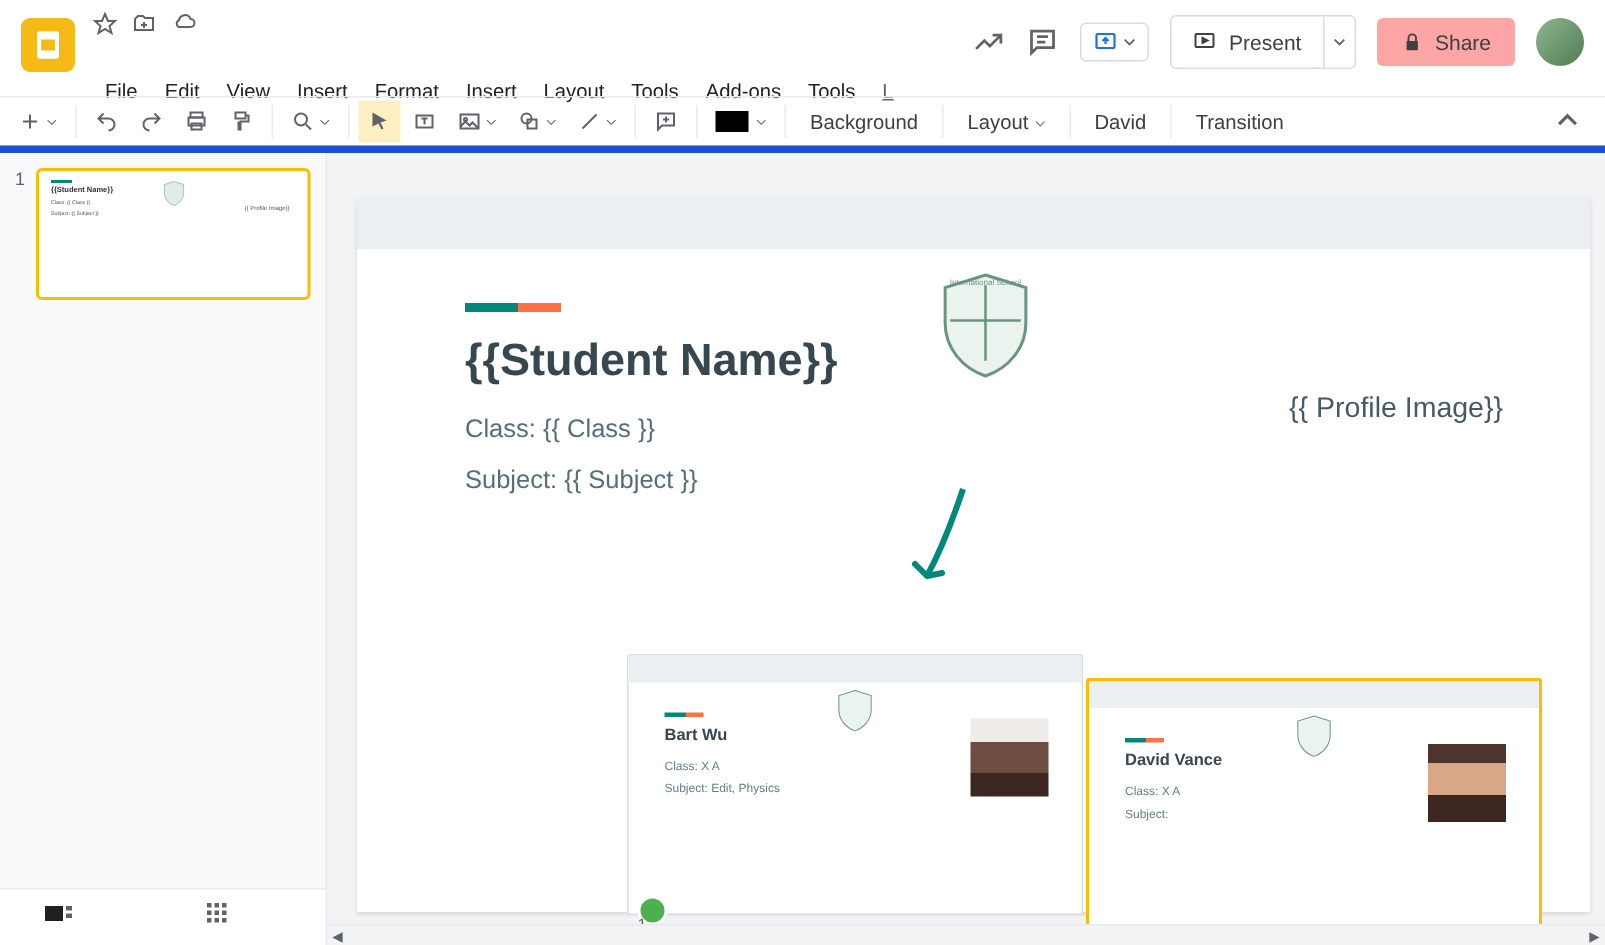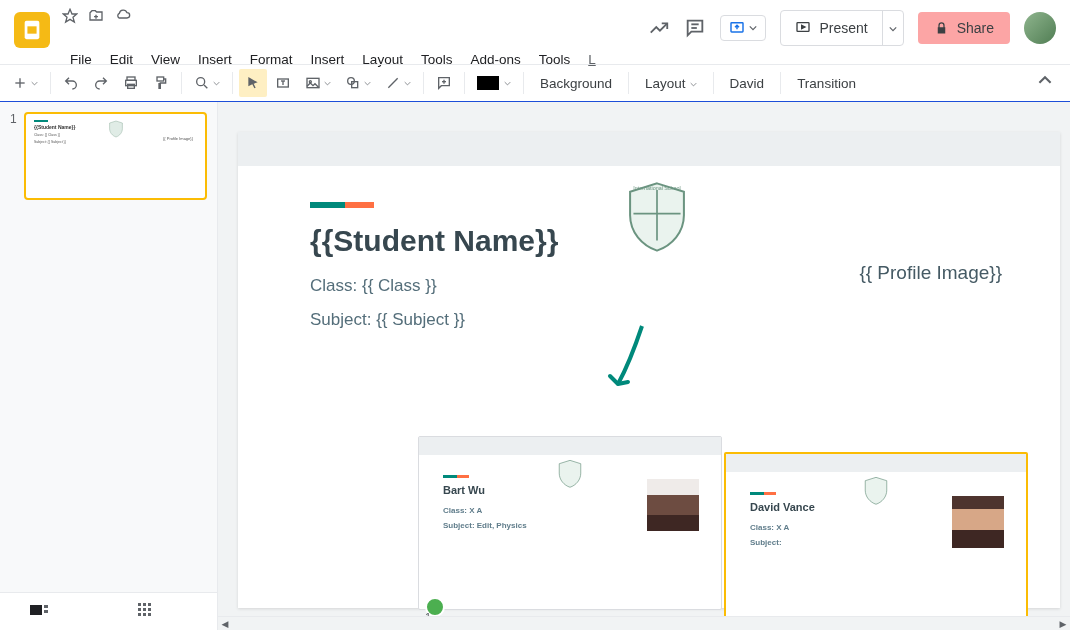--- a/index.html
+++ b/index.html
@@ -14,21 +14,21 @@
 .menubar { display:flex; gap:2px; margin-top:20px; }
 .menubar span { font-size:13.5px; color:#202124; padding:4px 8px; cursor:pointer; }
 .rightcluster { margin-left:auto; display:flex; align-items:center; gap:14px; padding-top:2px; }
 .iconbtn { color:#5f6368; display:flex; align-items:center; justify-content:center; cursor:pointer; }
 .pillbtn { border:1px solid #dadce0; border-radius:4px; padding:4px 8px; display:flex; align-items:center; gap:4px; }
 .present { border:1px solid #dadce0; border-radius:4px; display:flex; align-items:center; }
 .present-main { padding:8px 14px; display:flex; align-items:center; gap:8px; font-size:14px; color:#3c4043; cursor:pointer; }
 .present-caret { border-left:1px solid #dadce0; padding:8px 6px; cursor:pointer; }
 .share { background:#fca5a5; border-radius:4px; padding:8px 16px; display:flex; align-items:center; gap:8px; font-size:14px; font-weight:500; color:#3c4043; cursor:pointer; }
 .avatar { width:32px; height:32px; border-radius:50%; background:linear-gradient(135deg,#8fb58e,#507d53); }
-.toolbar { height:38px; border-top:1px solid #e8eaed; border-bottom:1px solid #1d4ed8; display:flex; align-items:center; padding:0 6px; gap:2px; position:relative; }
+.toolbar { height:38px; border-top:1px solid #e8eaed; border-bottom:5px solid #1d4ed8; display:flex; align-items:center; padding:0 6px; gap:2px; position:relative; }
 .tbtn { padding:6px; color:#5f6368; display:flex; align-items:center; cursor:pointer; border-radius:2px; }
 .tbtn.sel { background:#feefc3; }
 .tsep { width:1px; height:22px; background:#e8eaed; margin:0 4px; }
 .tlabel { font-size:13.5px; color:#3c4043; padding:4px 10px; cursor:pointer; }
 .main { display:flex; height:calc(100% - 64px - 38px); }
 .filmstrip { width:218px; background:#f8f9fa; border-right:1px solid #e8eaed; padding:10px 10px 0; position:relative; }
 .thumbwrap { display:flex; gap:6px; }
 .slidenum { font-size:12px; color:#5f6368; width:8px; }
 .thumb { flex:1; background:#fff; border:2px solid #fbbc04; border-radius:4px; height:88px; position:relative; padding:6px 8px; }
 .thumb .bar { width:14px; height:2px; background:#00897b; margin-bottom:2px; }
@@ -46,21 +46,21 @@
 .school-logo { position:absolute; left:385px; top:48px; }
 .profile { position:absolute; right:58px; top:130px; font-size:19px; color:#455a64; font-weight:500; }
 .arrow { position:absolute; left:366px; top:190px; color:#00897b; }
 .shield { width:68px; height:74px; }
 .previews { position:absolute; left:180px; bottom:-18px; display:flex; gap:2px;justify-content:space-between; }
 .preview { width:304px; height:174px; background:#fff; border:1px solid #dadce0; border-radius:2px; padding:0; position:relative; }
 .preview.sel { border:2px solid #fbbc04;margin-top:16px; }
 .preview-hdr { height:18px; background:#eceff1; }
 .preview .paccent { width:26px; height:3px; margin:20px 0 6px 24px; background:linear-gradient(90deg,#00897b 55%,#ff7043 55%); }
 .preview .pname { font-size:11px; font-weight:bold; color:#37474f; margin-left:24px; }
-.preview .pfield { font-size:8px; color:#607d8b; margin-left:24px; margin-top:10px;font-weight:bold; }
+.preview .pfield { font-size:8px; color:#607d8b; margin-left:24px; margin-top:10px; }
 .preview .pfield + .pfield { margin-top:6px; }
 .preview .plogo { position:absolute; left:50%; top:22px; transform:translateX(-50%) scale(0.4); transform-origin:top center; }
 .preview .pimg { position:absolute; right:22px; top:42px; width:52px; height:52px; background:#d7ccc8; }
 .preview .pimg.a { background:linear-gradient(180deg,#efebe9 30%,#6d4c41 30%,#6d4c41 70%,#3e2723 70%); }
 .preview .pimg.b { background:linear-gradient(180deg,#4e342e 25%,#d7a787 25%,#d7a787 65%,#3e2723 65%); }
 .previews .num { position:absolute; bottom:-14px; left:6px; font-size:11px; color:#5f6368; }
 .collab { position:absolute; left:6px; bottom:-8px; width:20px; height:20px; border-radius:50%; background:#4caf50; border:2px solid #fff; }
 .bottombar { position:absolute; left:0; bottom:0; width:218px; height:38px; background:#fff; border-top:1px solid #e8eaed; border-right:1px solid #e8eaed; display:flex; align-items:center; padding:0 30px; gap:90px; }
 .hscroll { position:absolute; left:218px; right:0; bottom:0; height:14px; background:#f1f3f4; border-top:1px solid #e8eaed; display:flex; }
 .hscroll .arrowbtn { width:14px; display:flex; align-items:center; justify-content:center; color:#5f6368; font-size:9px; cursor:pointer; }

